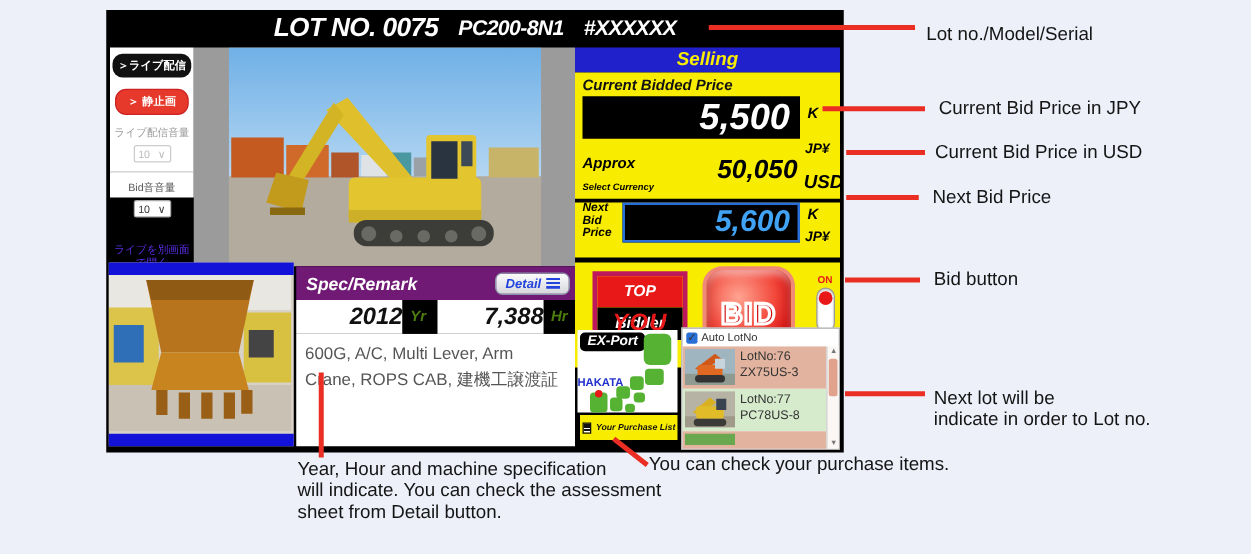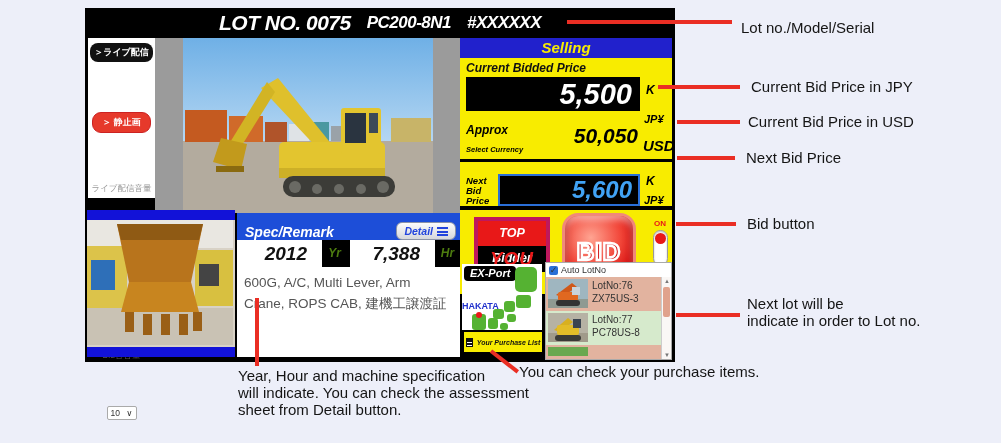--- a/index.html
+++ b/index.html
@@ -13,22 +13,22 @@
   
   .ui { position:absolute; left:85px; top:8px; width:590px; height:354px; background:#000; }
 
   .topbar { position:absolute; left:0; top:0; width:590px; height:30px;
     display:flex; align-items:center; justify-content:center; gap:16px; color:#fff;
     font-style:italic; font-weight:800; letter-spacing:-0.5px; }
   .topbar .lotno { font-size:21px; }
   .topbar .model, .topbar .serial { font-size:17px; }
 
   
-  .sidebar { position:absolute; left:3px; top:30px; width:67px; height:160px; background:#fff;
-    display:flex; flex-direction:column; align-items:center; padding-top:5px;gap:41px; }
+  .sidebar { position:absolute; left:3px; top:30px; width:67px; height:120px; background:#fff;
+    display:flex; flex-direction:column; align-items:center; padding-top:5px; }
   .btn-live { background:#111; color:#fff; font-size:9px; font-weight:bold; border-radius:8px;
     padding:3px 4px; white-space:nowrap; }
   .btn-still { background:#e6392b; color:#fff; font-size:9px; font-weight:bold; border-radius:9px;
     padding:3px 9px; margin-top:9px; white-space:nowrap; border:1px solid #c22; }
   .side-label { font-size:8.5px; color:#999; margin-top:9px; }
   .side-label2 { font-size:8.5px; color:#555; margin-top:7px; }
   .select-mini { width:30px; border:1px solid #aaa; border-radius:2px; background:#fff;
     font-size:8.5px; color:#333; display:flex; justify-content:space-between; align-items:center;
     padding:1px 3px; margin-top:3px; }
   .select-mini.disabled { color:#bbb; border-color:#ccc; }
@@ -39,30 +39,30 @@
   .photo-main { position:absolute; left:70px; top:30px; width:305px; height:175px; background:#9b9b9b;
     display:flex; justify-content:center; }
   .photo-main svg { display:block; }
 
   
   .bucket-photo { position:absolute; left:2px; top:202px; width:148px; height:147px;
     border-top:10px solid #1212d8; border-bottom:10px solid #1212d8; background:#d8d2c6; }
 
   
   .spec-panel { position:absolute; left:152px; top:205px; width:223px; height:144px; background:#000; }
-  .spec-header { height:27px; background:#1d4ed8; display:flex; align-items:flex-end; }
+  .spec-header { height:27px; background:#701a75; display:flex; align-items:center; }
   .spec-title { color:#fff; font-style:italic; font-weight:800; font-size:14px; padding-left:8px; flex:1; }
   .detail-btn { margin-right:4px; background:linear-gradient(#fcfcfc,#d5d7dc); border:1.5px solid #8b93a8;
     border-radius:6px; padding:2px 7px; display:flex; align-items:center; gap:4px;
     color:#2244dd; font-weight:800; font-size:10.5px; font-style:italic; cursor:pointer; }
   .list-icon { width:11px; height:9px;
     background:repeating-linear-gradient(#2244dd 0 2px, transparent 2px 3.5px); }
   .year-row { height:27px; background:#000; display:flex; }
   .yr-cell { background:#fff; flex:1; font-style:italic; font-weight:800; font-size:19px; color:#111;
-    text-align:right; padding-right:15px; line-height:27px; }
+    text-align:right; padding-right:0; line-height:27px; }
   .yr-tag { width:25px; background:#000; color:#4d7c0f; font-style:italic; font-weight:800; font-size:12px;
     text-align:center; line-height:27px; }
   .yr-gap { width:3px; background:#000; }
   .spec-body { background:#fff; height:90px; padding:5px 7px; font-size:13.5px; color:#555; line-height:21px; }
 
   
   .right-panel { position:absolute; left:375px; top:30px; width:212px; }
   .selling-bar { height:20px; background:#2121cc; color:#f8ec00; font-style:italic; font-weight:800;
     font-size:15px; text-align:center; line-height:20px; }
   .price-block { background:#f8ec00; padding-bottom:5px; }
@@ -73,21 +73,21 @@
   .kcol { width:28px; position:relative; }
   .kcol .k { position:absolute; left:6px; top:6px; font-size:12px; font-style:italic; font-weight:800; }
   .kcol .jpy { position:absolute; left:4px; top:36px; font-size:11px; font-style:italic; font-weight:800; }
   .approx-row { display:flex; padding:12px 4px 0 6px; }
   .approx-left { width:62px; }
   .approx-label { font-size:12px; font-style:italic; font-weight:800; }
   .selcur-label { font-size:7.5px; font-style:italic; font-weight:800; margin-top:8px; }
   .usd-value { flex:1; font-size:21px; font-style:italic; font-weight:800; text-align:right; margin-top:1px; }
   .usd-unit { width:30px; font-size:15px; font-style:italic; font-weight:800; align-self:flex-end; padding-left:5px; }
 
-  .next-block { margin-top:3px; background:#f8ec00; height:44px; display:flex; align-items:flex-end; padding:0 4px; }
+  .next-block { margin-top:3px; background:#f8ec00; height:44px; display:flex; align-items:flex-start; padding:0 4px; }
   .next-label { width:34px; font-size:9.5px; font-style:italic; font-weight:800; line-height:10px; padding-left:2px; }
   .next-box { flex:1; height:32px; background:#000; border:2.5px solid #2a6fd8; color:#41a3f5;
     font-size:24px; font-style:italic; font-weight:800; text-align:right; padding-right:6px; line-height:27px; }
   .next-block .kcol { height:34px; }
   .next-block .kcol .k { top:2px; }
   .next-block .kcol .jpy { top:22px; }
 
   .bid-block { margin-top:4px; background:#f8ec00; height:84px; position:relative; }
   .topbidder { position:absolute; left:14px; top:7px; width:76px; height:55px; border:4px solid #be185d; }
   .tb-strip1 { height:25px; background:#e81818; color:#fff; font-style:italic; font-weight:800;
@@ -374,18 +374,18 @@
 <div class="redline" style="left:676px;top:222px;width:60px;height:4px;"></div>
 <div class="redline" style="left:676px;top:313px;width:64px;height:4px;"></div>
 <div class="redline" style="left:255px;top:298px;width:4px;height:68px;"></div>
 <div class="redline" style="left:491px;top:349px;width:34px;height:4px;transform:rotate(38deg);transform-origin:0 50%;"></div>
 
 <div class="ann" style="left:741px;top:19px;">Lot no./Model/Serial</div>
 <div class="ann" style="left:751px;top:78px;">Current Bid Price in JPY</div>
 <div class="ann" style="left:748px;top:113px;">Current Bid Price in USD</div>
 <div class="ann" style="left:746px;top:149px;">Next Bid Price</div>
 <div class="ann" style="left:747px;top:215px;">Bid button</div>
-<div class="ann" style="left:747px;top:295px;">Next lot will be
+<div class="ann" style="left:747px;top:310px;">Next lot will be
 indicate in order to Lot no.</div>
 <div class="ann" style="left:238px;top:367px;">Year, Hour and machine specification
 will indicate. You can check the assessment
 sheet from Detail button.</div>
 <div class="ann" style="left:519px;top:363px;">You can check your purchase items.</div>
 
 </body></html>

